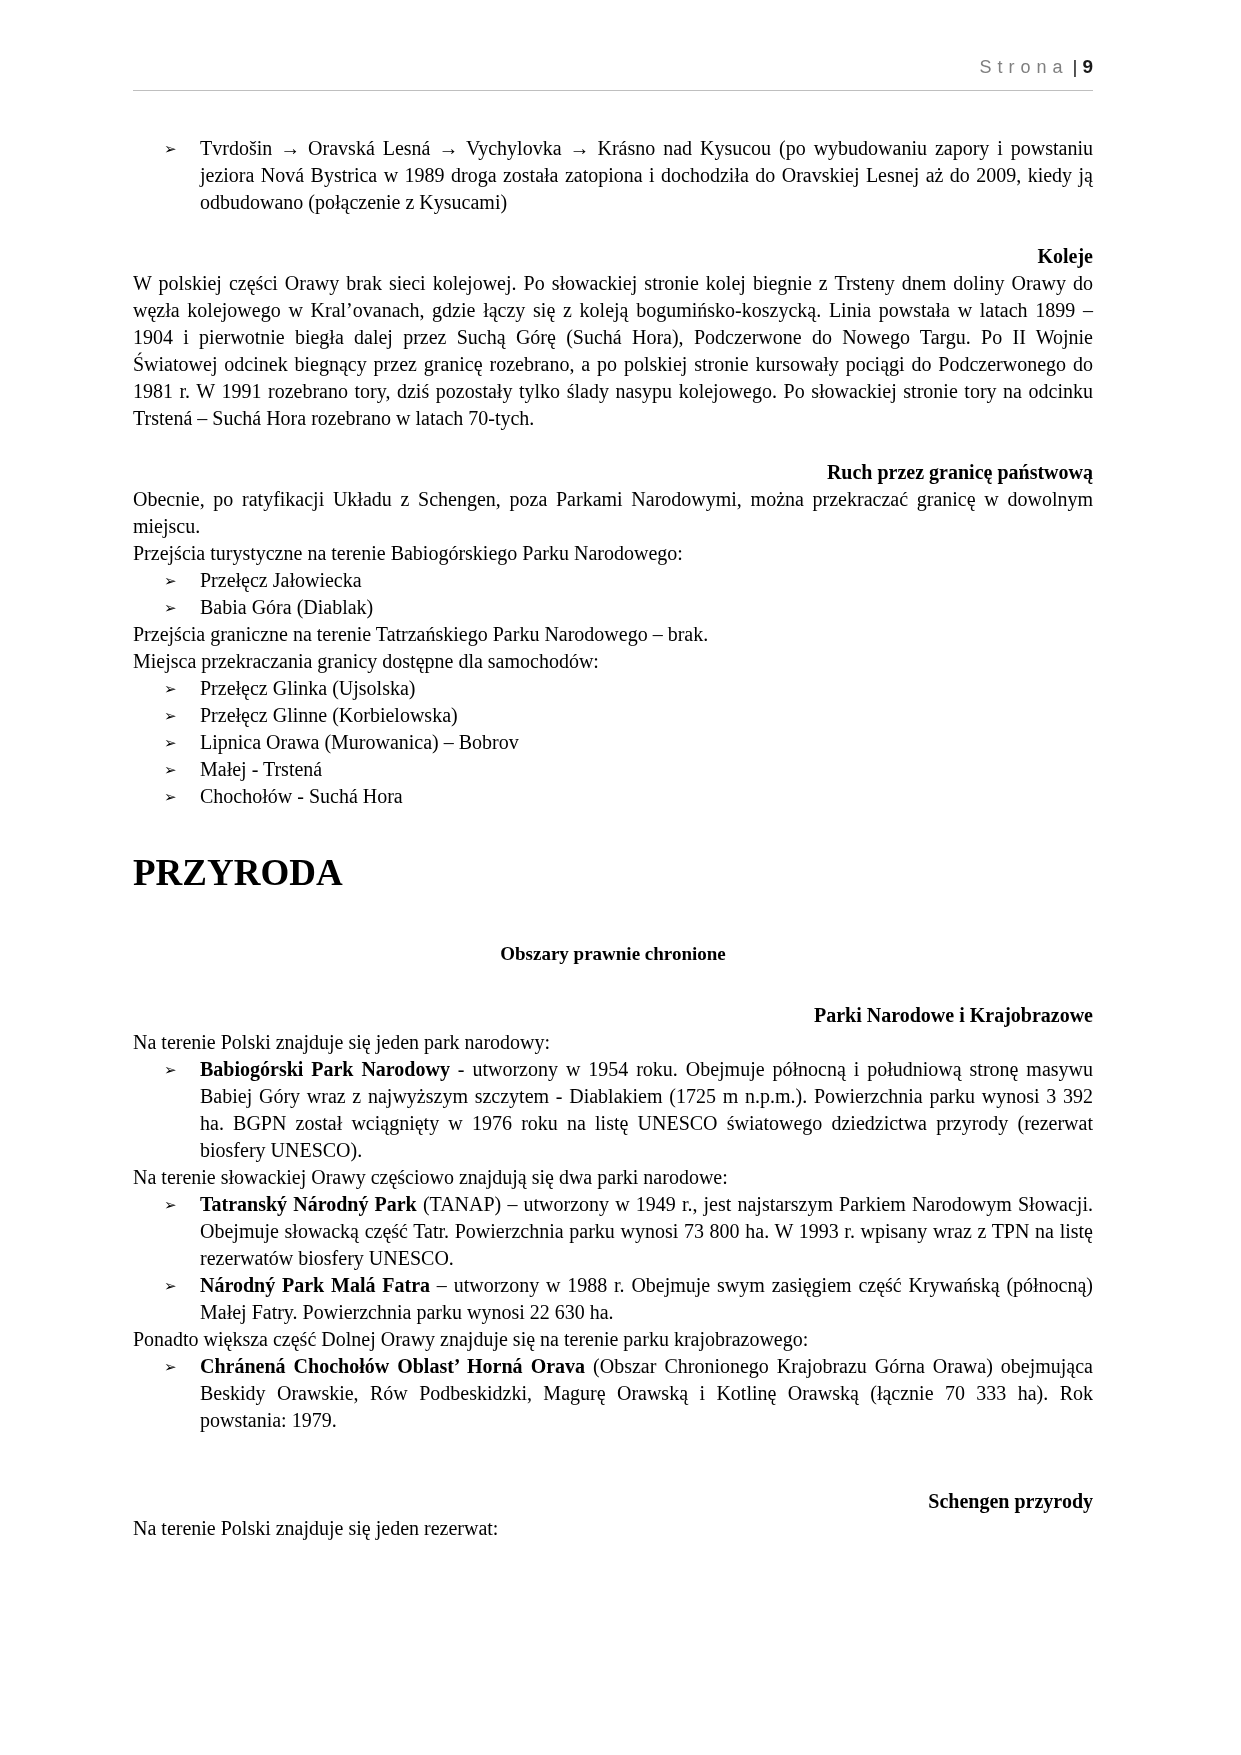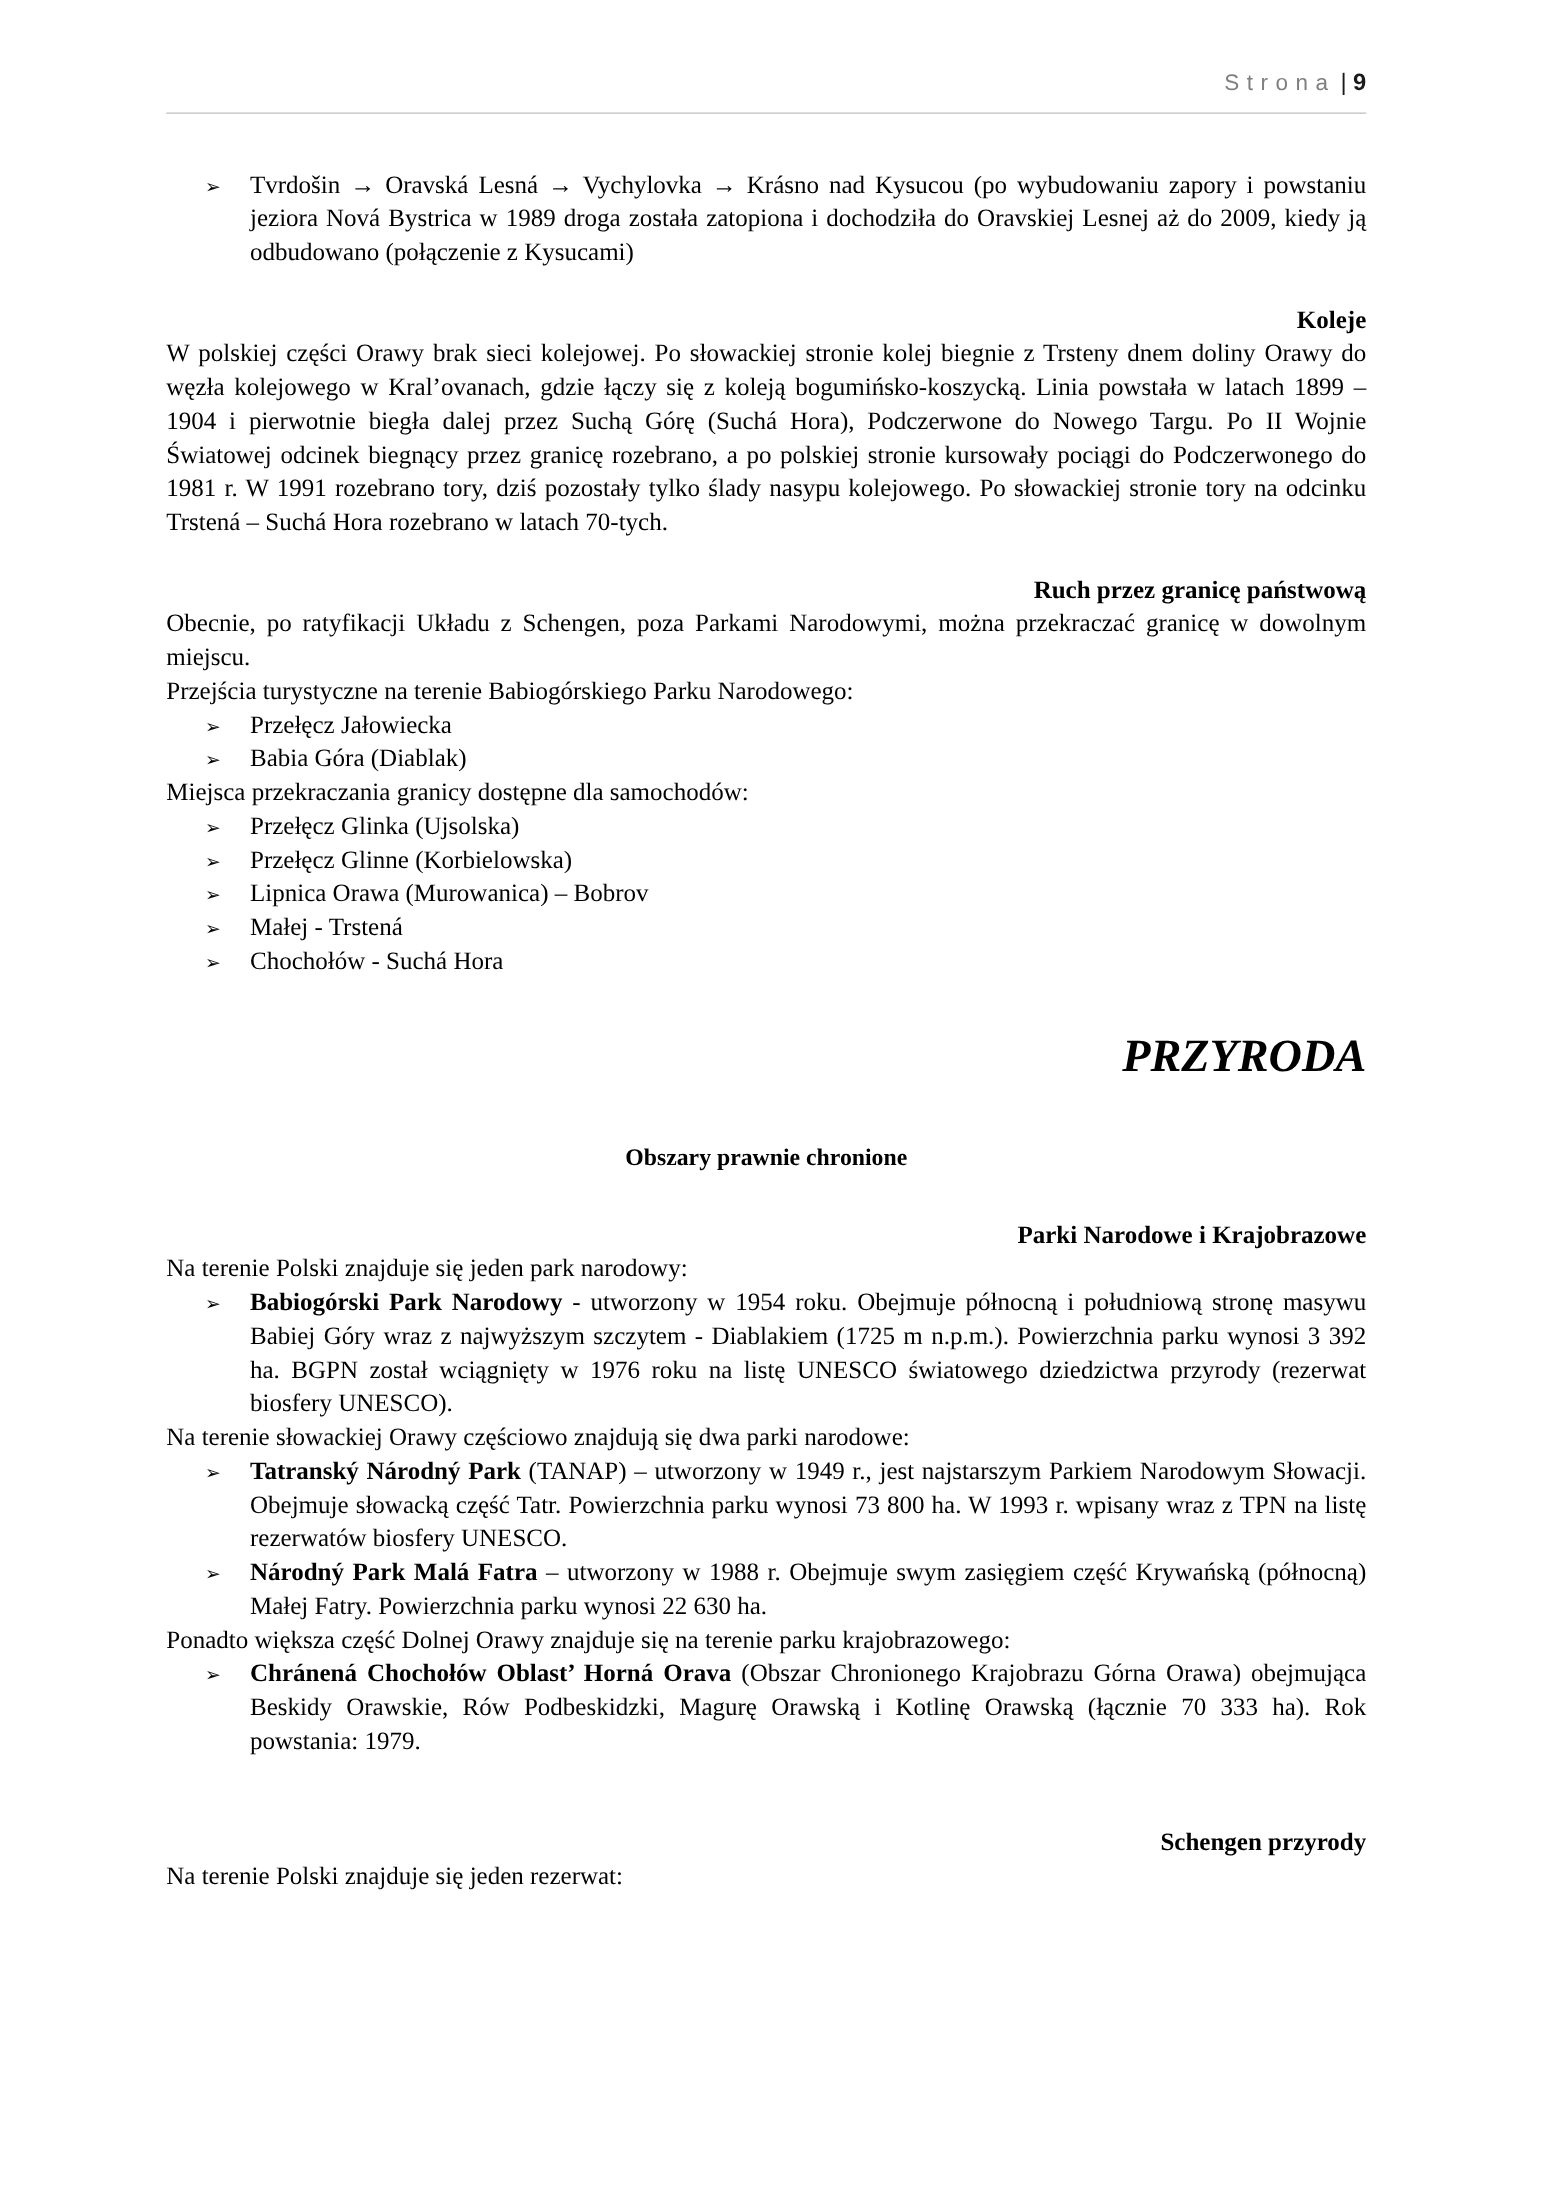--- a/index.html
+++ b/index.html
@@ -59,27 +59,26 @@
   }
   .bullet .marker {
     position: absolute;
     left: 31px;
     top: 1px;
     font-family: "DejaVu Sans", sans-serif;
     font-size: 15px;
     line-height: 27px;
   }
   .title {
-    text-align: right;
+    text-align: left;
     font-weight: 700;
     font-size: 37px;
     line-height: 46px;
     margin-top: 40px;
     margin-bottom: 0;
-    font-style: italic;
   }
   .subtitle {
     text-align: center;
     font-weight: 700;
     font-size: 19px;
     line-height: 36px;
     margin-top: 40px;
     margin-bottom: 30px;
   }
   .b { font-weight: 700; }
@@ -98,20 +97,21 @@
       <div class="block bullet"><span class="marker">➢</span><span><span>Tvrdošin → Oravská Lesná →  Vychylovka  → Krásno nad Kysucou (po wybudowaniu zapory i powstaniu jeziora Nová Bystrica w 1989 droga została zatopiona i dochodziła do Oravskiej Lesnej aż do 2009, kiedy ją odbudowano (połączenie z Kysucami)</span></span></div>
       <div class="spacer" style="height: 27px;"></div>
       <div class="block heading"><span class="b">Koleje</span></div>
       <div class="block para"><span>W polskiej części Orawy brak sieci kolejowej. Po słowackiej stronie kolej biegnie z Trsteny dnem doliny Orawy do węzła kolejowego w Kral’ovanach, gdzie łączy się z koleją bogumińsko-koszycką. Linia powstała w latach 1899 – 1904 i pierwotnie biegła dalej przez Suchą Górę (Suchá Hora), Podczerwone do Nowego Targu. Po II Wojnie Światowej odcinek biegnący przez granicę rozebrano, a po polskiej stronie kursowały pociągi do Podczerwonego do 1981 r. W 1991 rozebrano tory, dziś pozostały tylko ślady nasypu kolejowego. Po słowackiej stronie tory na odcinku Trstená – Suchá Hora rozebrano w latach 70-tych.</span></div>
       <div class="spacer" style="height: 27px;"></div>
       <div class="block heading"><span class="b">Ruch przez granicę państwową</span></div>
       <div class="block para"><span>Obecnie, po ratyfikacji Układu z Schengen, poza Parkami Narodowymi, można przekraczać granicę w dowolnym miejscu.</span></div>
       <div class="block para"><span>Przejścia turystyczne na terenie Babiogórskiego Parku Narodowego:</span></div>
       <div class="block bullet"><span class="marker">➢</span><span><span>Przełęcz Jałowiecka</span></span></div>
       <div class="block bullet"><span class="marker">➢</span><span><span>Babia Góra (Diablak)</span></span></div>
+      <div class="block para"><span>Przejścia graniczne na terenie Tatrzańskiego Parku Narodowego – brak.</span></div>
       <div class="block para"><span>Miejsca przekraczania granicy dostępne dla samochodów:</span></div>
       <div class="block bullet"><span class="marker">➢</span><span><span>Przełęcz Glinka (Ujsolska)</span></span></div>
       <div class="block bullet"><span class="marker">➢</span><span><span>Przełęcz Glinne (Korbielowska)</span></span></div>
       <div class="block bullet"><span class="marker">➢</span><span><span>Lipnica Orawa (Murowanica) – Bobrov</span></span></div>
       <div class="block bullet"><span class="marker">➢</span><span><span>Małej - Trstená</span></span></div>
       <div class="block bullet"><span class="marker">➢</span><span><span>Chochołów - Suchá Hora</span></span></div>
       <div class="block title"><span class="b">PRZYRODA</span></div>
       <div class="block subtitle"><span class="b">Obszary prawnie chronione</span></div>
       <div class="block heading"><span class="b">Parki Narodowe i Krajobrazowe</span></div>
       <div class="block para"><span>Na terenie Polski znajduje się jeden park narodowy:</span></div>

